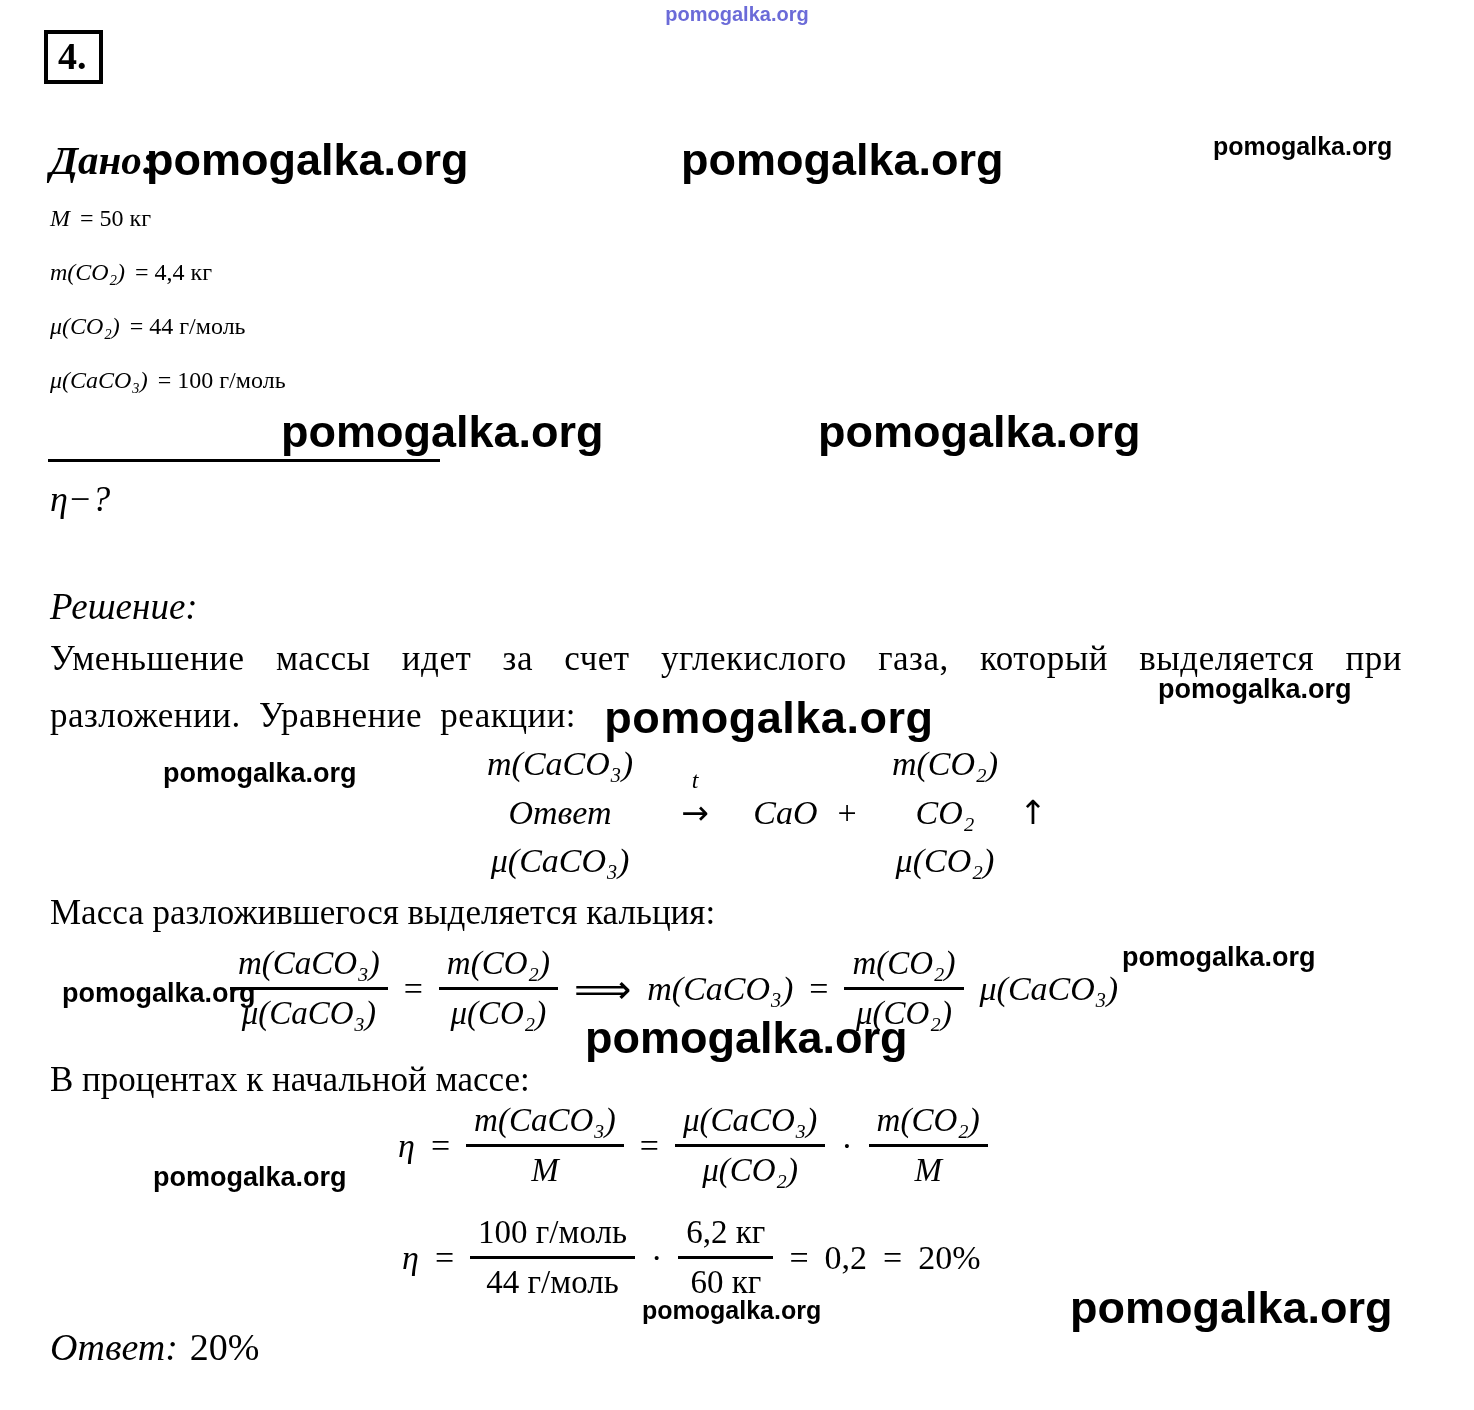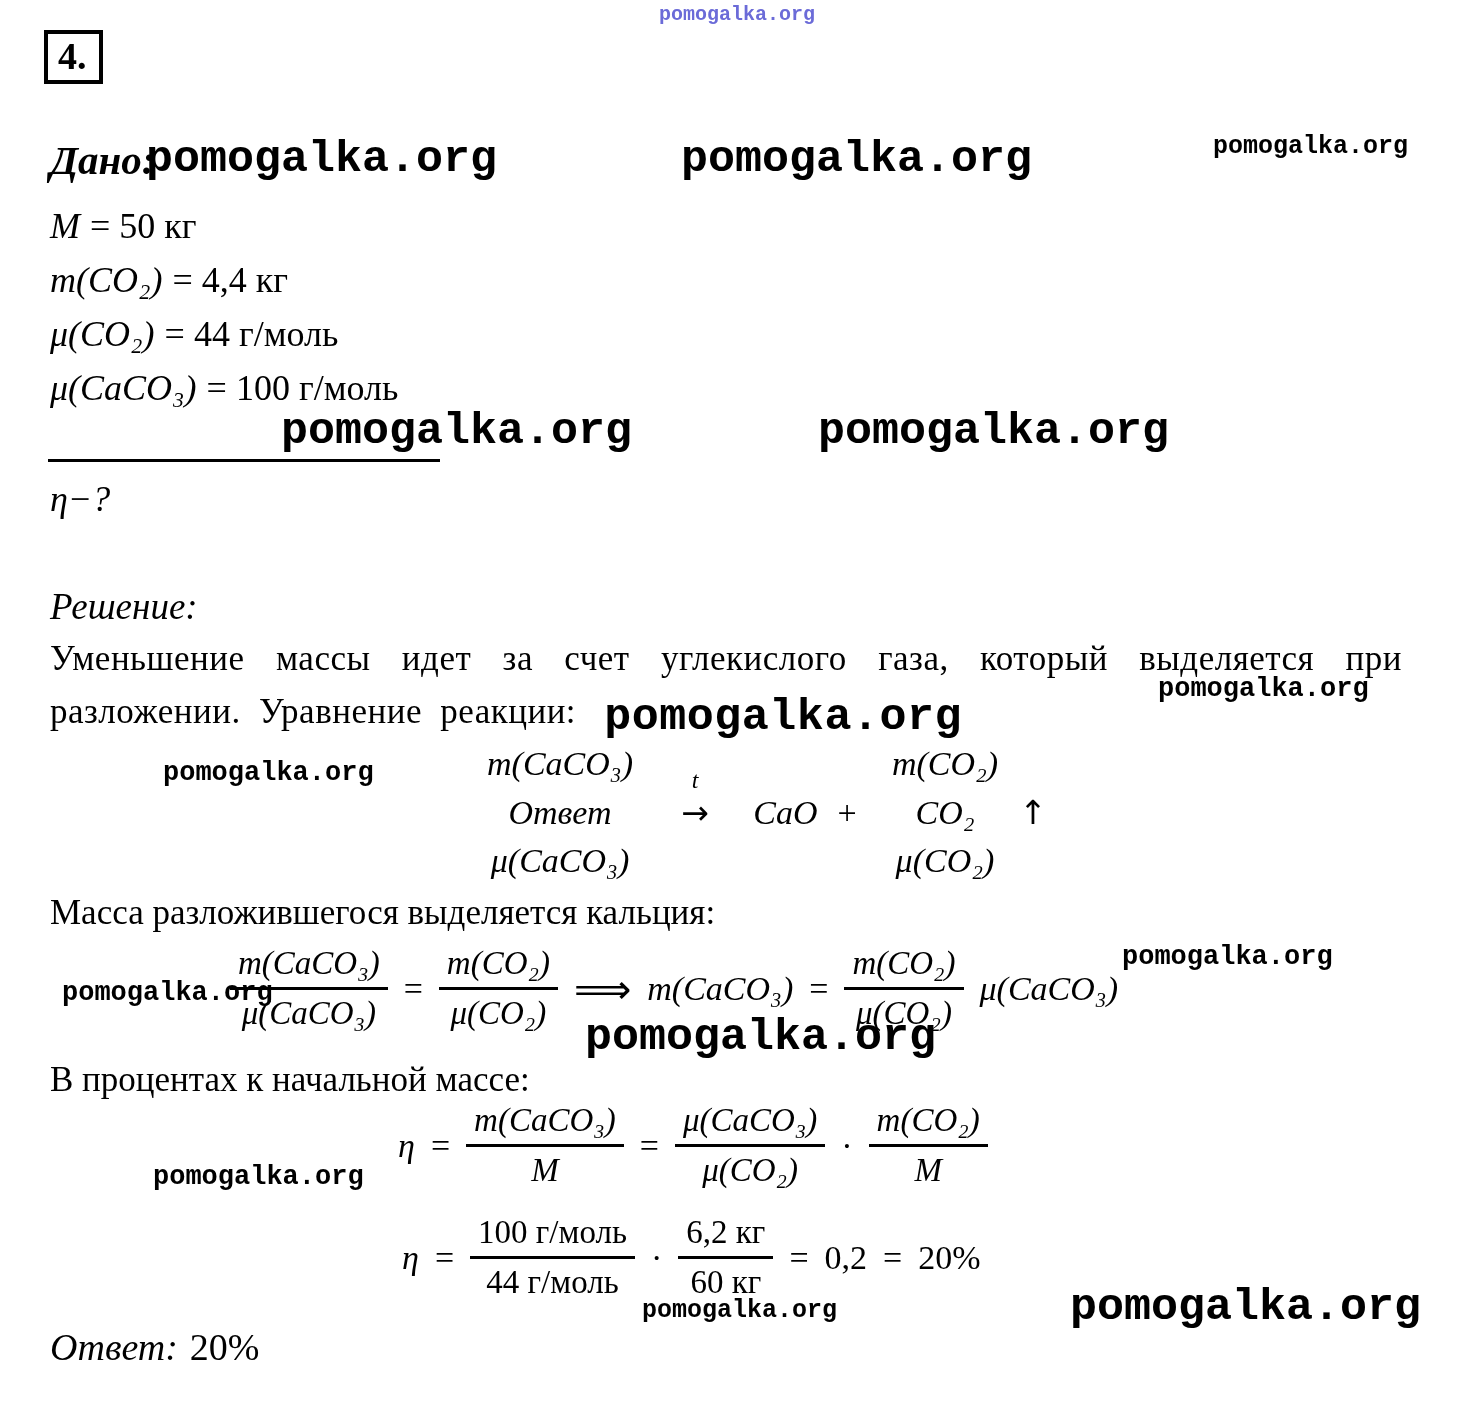--- a/index.html
+++ b/index.html
@@ -4,37 +4,37 @@
 <style>
   * { margin:0; padding:0; box-sizing:border-box; }
   html,body { background:#ffffff; }
   .page {
     position:relative; width:1474px; height:1410px; background:#fff; color:#000;
     font-family:"Liberation Serif","DejaVu Serif",serif; overflow:hidden;
   }
   .abs { position:absolute; }
 
   
-  .wm { font-family:Liberation Mono, monospace; font-weight:700; white-space:nowrap; color:#000; }
+  .wm { font-family:Liberation Sans, sans-serif; font-weight:700; white-space:nowrap; color:#000; }
   .wm-top { font-size:20px; color:#6b6bd8; }
   .wm-lg  { font-size:45px; }
   .wm-md  { font-size:27px; }
   .wm-sm  { font-size:25px; }
   .wm-inline { margin-left:10px; vertical-align:-6px; }
 
   .math { font-style:italic; }
   .upright { font-style:normal; }
 
   .problem-box {
     left:44px; top:30px; border:4px solid #000; padding:0 12px 2px 10px;
     font-size:38px; font-weight:700;
   }
 
   .given-label { left:50px; top:136px; font-size:41px; font-style:italic; font-weight:700; }
-  .given-line { left:50px; font-size:36px; white-space:nowrap; }
+  .given-line { left:50px; font-size:24px; white-space:nowrap; }
   .given-line .rhs { margin-left:10px; }
 
   .divider { left:48px; top:459px; width:392px; height:3px; background:#000; }
   .find-line { left:50px; top:478px; font-size:36px; }
 
   .solution-label { left:50px; top:585px; font-size:37px; font-style:italic; }
 
   .intro {
     left:50px; top:633px; width:1352px; font-size:35px; line-height:1.48;
     text-align:justify; letter-spacing:0.5px; word-spacing:9px;

